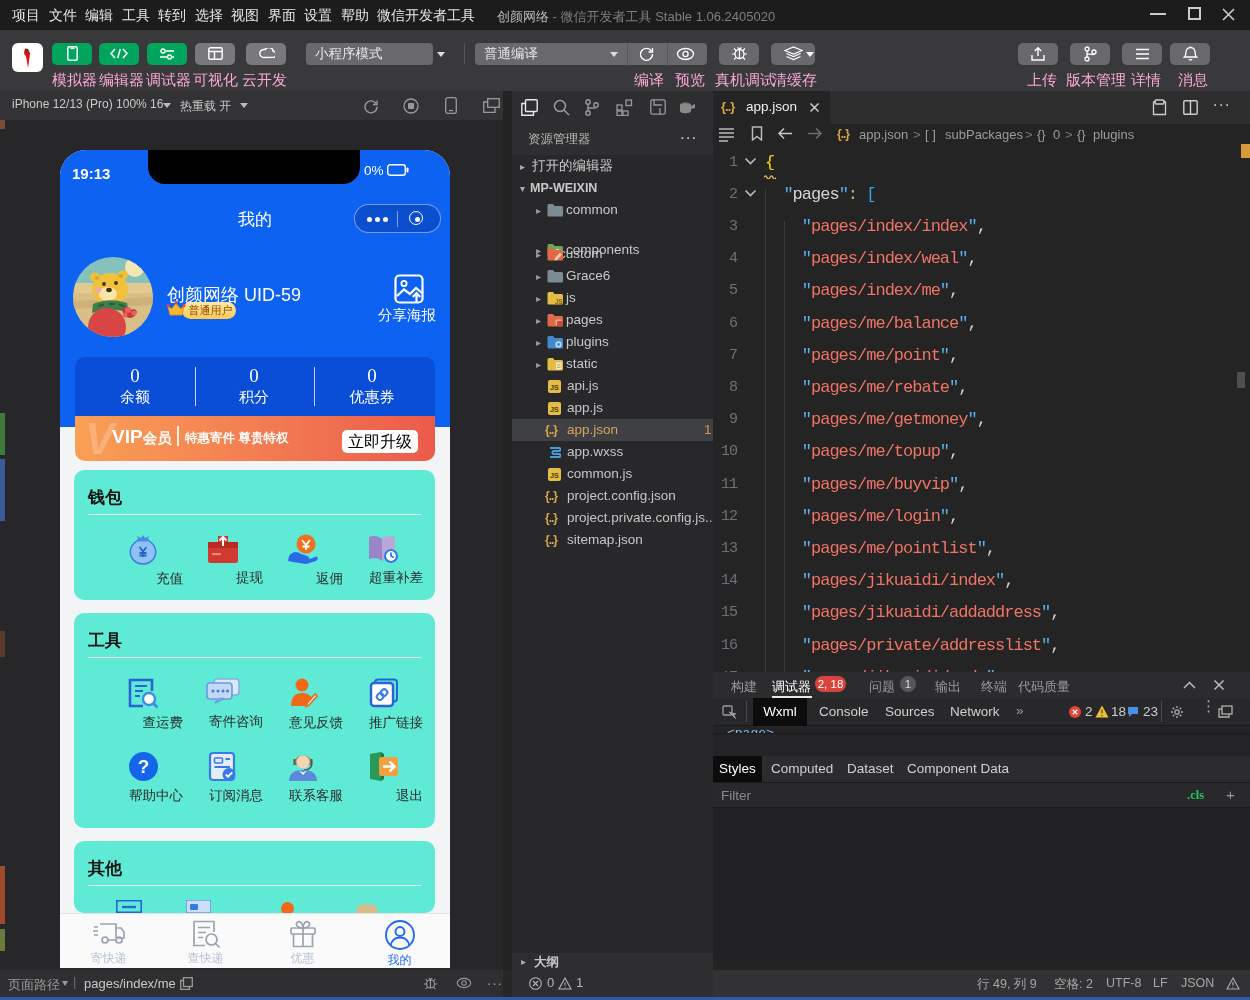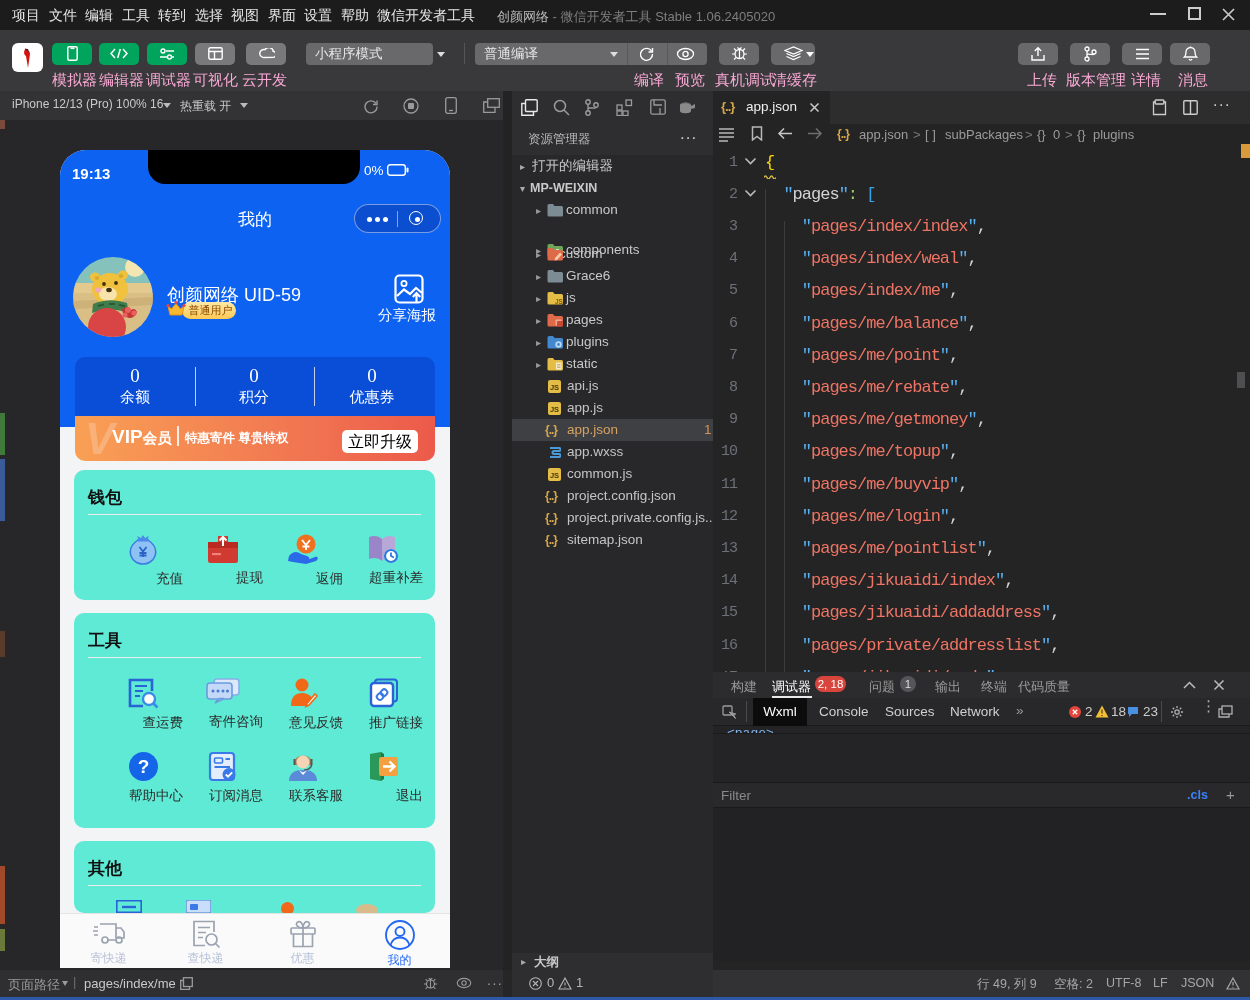--- a/index.html
+++ b/index.html
@@ -751,23 +751,29 @@
 <span class="ab" style="left:488px;top:-1px;color:#b0b0b0;font-size:15px">⋮</span>
 <svg class="ab" style="left:505px;top:7px" width="15" height="13" viewBox="0 0 15 13">
             <rect x="4" y="1" width="10" height="8" fill="none" stroke="#b0b0b0" stroke-width="1.3"></rect>
             <path d="M4 4 L1 4 L1 12 L11 12 L11 9" fill="none" stroke="#b0b0b0" stroke-width="1.3"></path>
           </svg>
 </div>
 <div class="ab" style="left:0;top:54px;width:537px;height:30px;background:#242426;overflow:hidden">
 <span class="ab" style="left:14px;top:0px;color:#7fb2e8;font-family:'Liberation Mono',monospace;font-size:13px;height:7px;overflow:hidden;display:inline-block">&lt;page&gt;</span>
 <span class="ab" style="left:0;top:7px;width:537px;height:1px;background:#1a1a1a"></span>
 </div>
+<div class="ab" style="left:0;top:84px;width:537px;height:26px;background:#2c2c2e;color:#d0d0d0;font-size:13.5px">
+<span class="ab chip" style="left:0;top:0;width:49px;height:26px;text-align:center;line-height:26px">Styles</span>
+<span class="ab" style="left:58px;top:5px">Computed</span>
+<span class="ab" style="left:134px;top:5px">Dataset</span>
+<span class="ab" style="left:194px;top:5px">Component Data</span>
+</div>
 <div class="ab" style="left:0;top:110px;width:537px;height:26px;background:#29292b;border-top:1px solid #1a1a1a;border-bottom:1px solid #1a1a1a;color:#8a8a8a;font-size:13.5px">
 <span class="ab" style="left:8px;top:5px">Filter</span>
-<span class="ab" style="left:474px;top:5px;color:#3b82f6;font-family:Liberation Sans, sans-serif;font-size:12.5px;font-weight:bold">.cls</span>
+<span class="ab" style="left:474px;top:5px;color:#22c55e;font-family:Liberation Serif, serif;font-size:12.5px;font-weight:bold">.cls</span>
 <span class="ab" style="left:513px;top:3px;color:#9a9a9a;font-size:15px">+</span>
 </div>
 <div class="ab" style="left:0;top:136px;width:537px;height:153px;background:#222224"></div>
 </div>
 <div class="ab" style="left:524px;top:498px;width:13px;height:83px;background:#242425"></div>
 </div>
 <div class="ab" id="stright">
 <span class="ab" style="left:264px;top:6px">行 49, 列 9</span>
 <span class="ab" style="left:341px;top:6px">空格: 2</span>
 <span class="ab" style="left:393px;top:6px">UTF-8</span>

